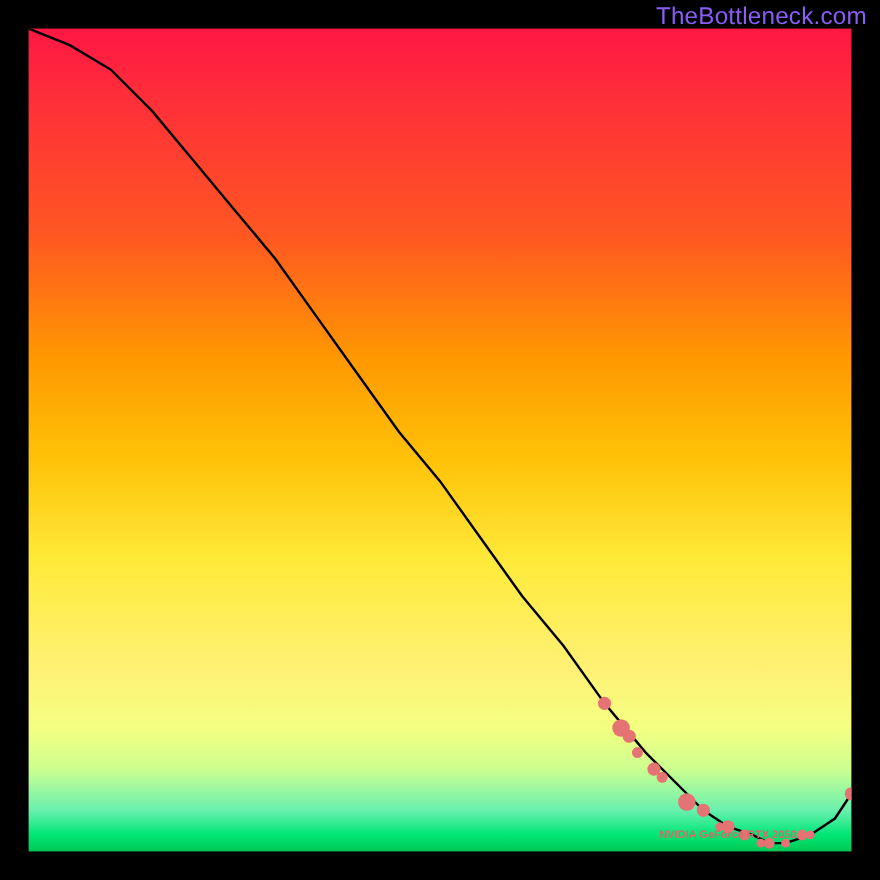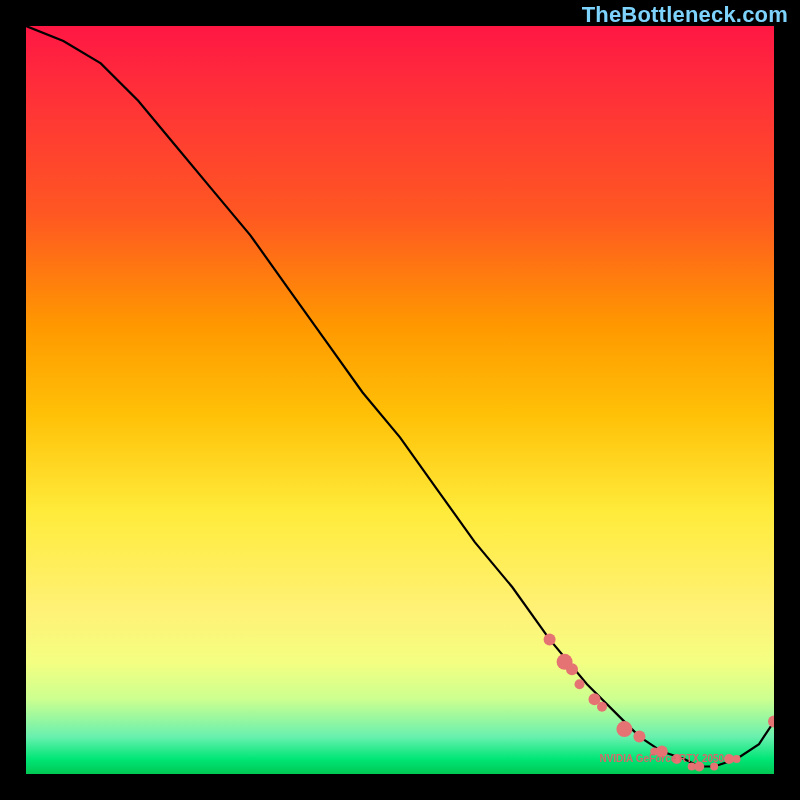--- a/index.html
+++ b/index.html
@@ -8,23 +8,23 @@
     height: 800px;
     background: #000;
     position: relative;
     font-family: Arial, sans-serif;
     overflow: hidden;
   }
   .watermark {
     position: absolute;
     top: 2px;
     right: 12px;
-    color: #7dd3fc;
+    color: #8b5cf6;
     font-size: 22px;
-    font-weight: bold;
+    font-weight: normal;
     z-index: 10;
     letter-spacing: 0.2px;
   }
   .plot-area {
     position: absolute;
     left: 26px;
     top: 26px;
     width: 748px;
     height: 748px;
     background: linear-gradient(to bottom,

